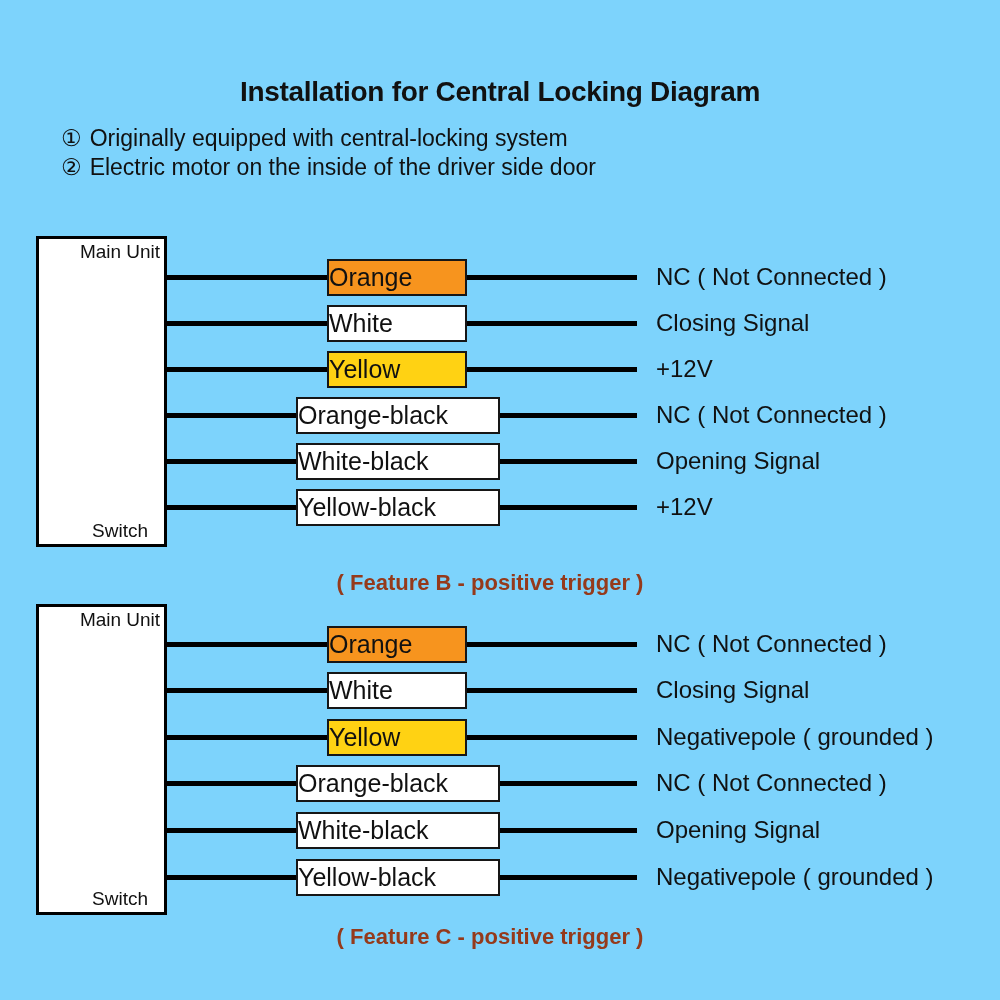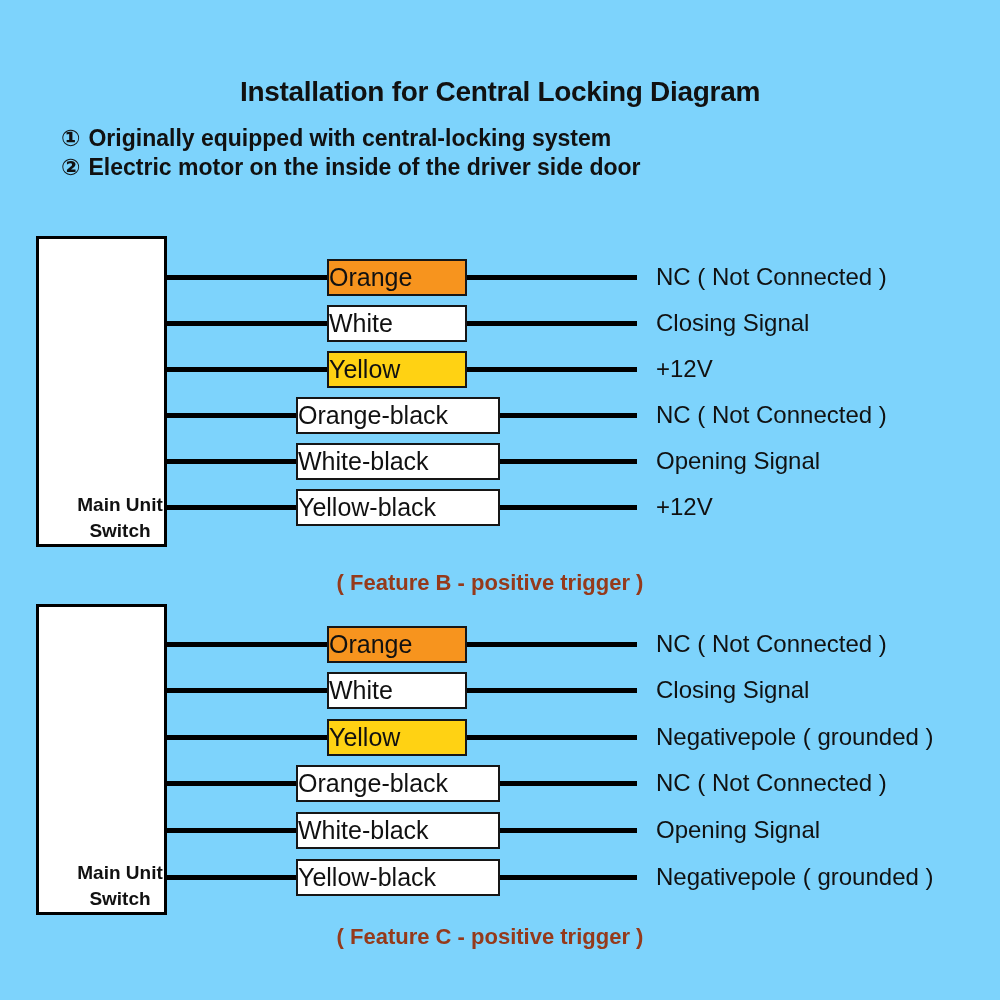--- a/index.html
+++ b/index.html
@@ -6,32 +6,32 @@
   .canvas{
     position:relative;width:1000px;height:1000px;background:#7dd3fc;overflow:hidden;
     font-family:"Liberation Sans","DejaVu Sans",sans-serif;color:#111;
   }
   .title{
     position:absolute;top:76px;left:0;width:1000px;margin:0;
     text-align:center;font-size:28px;font-weight:bold;letter-spacing:-0.3px;
   }
   .instr{
     position:absolute;left:61px;height:29px;line-height:29px;
-    font-size:23px;white-space:nowrap;font-weight:bold;
+    font-size:23px;white-space:nowrap;
   }
   .instr .bullet{margin-right:8px;}
   .note{
     position:absolute;left:48px;height:29px;line-height:29px;
     font-size:23px;white-space:nowrap;
   }
   .unit{
     position:absolute;left:36px;width:131px;height:311px;
     border:3px solid #000;box-sizing:border-box;background:#fff;
-    display:flex;flex-direction:column;align-items:center;justify-content:flex-end;
-    text-align:center;font-weight:bold;font-size:19px;line-height:26px;padding-left:37px;
+    display:flex;flex-direction:column;align-items:center;justify-content:space-between;
+    text-align:center;font-weight:normal;font-size:19px;line-height:26px;padding-left:37px;
   }
   .row{position:absolute;left:0;width:1000px;height:0;}
   .wire{
     position:absolute;left:167px;width:470px;top:-2.5px;height:5px;
     background:var(--wire,#000);
   }
   .wbox{
     position:absolute;top:-18.5px;height:37px;
     border:2px solid #161616;box-sizing:border-box;background:#fff;
     display:flex;align-items:center;

